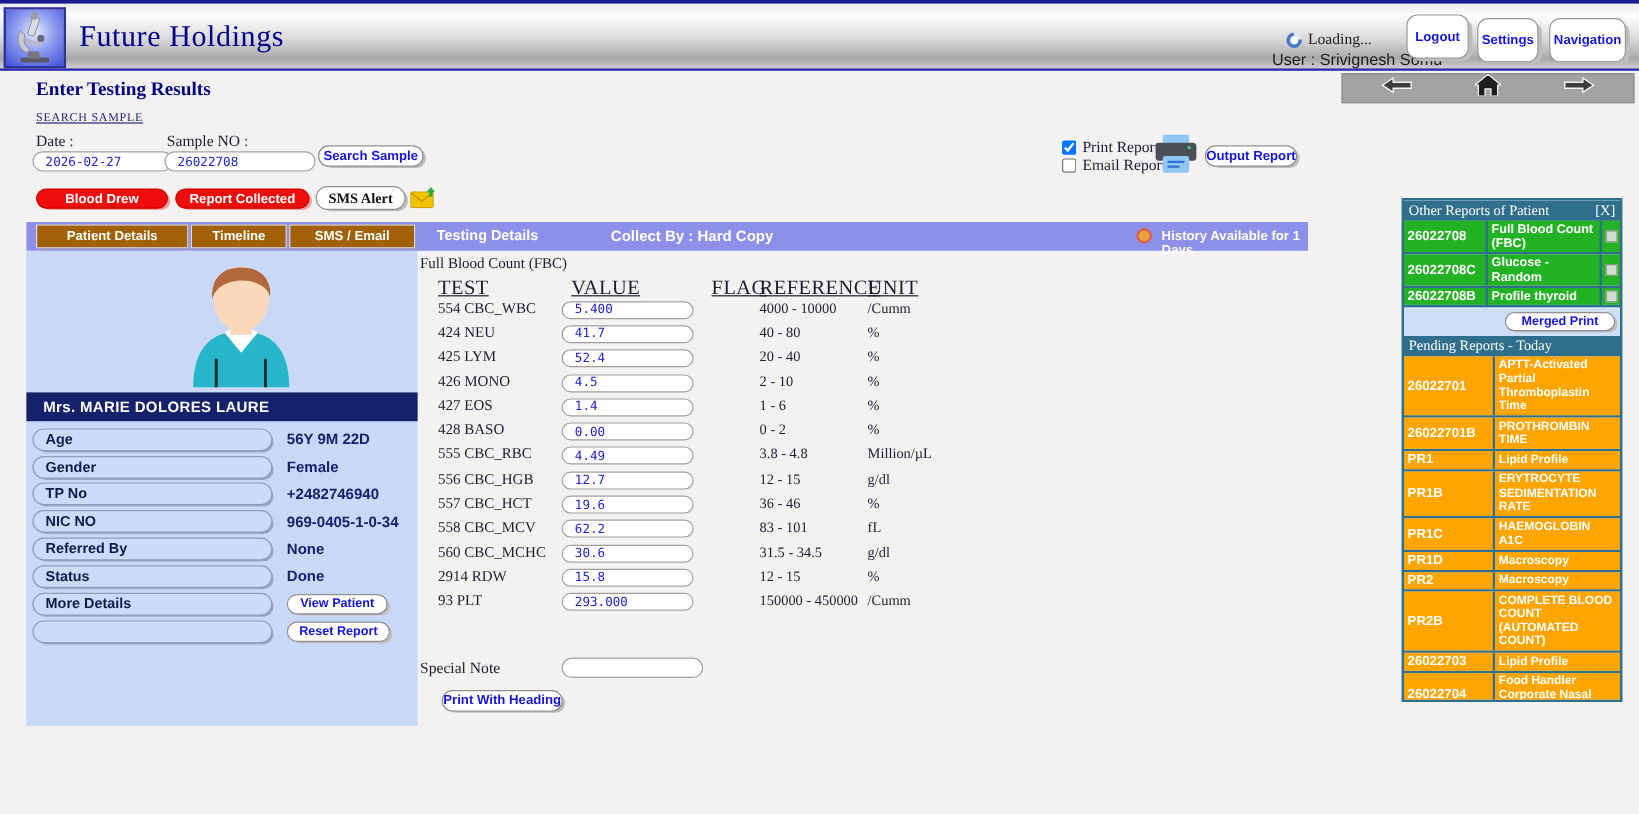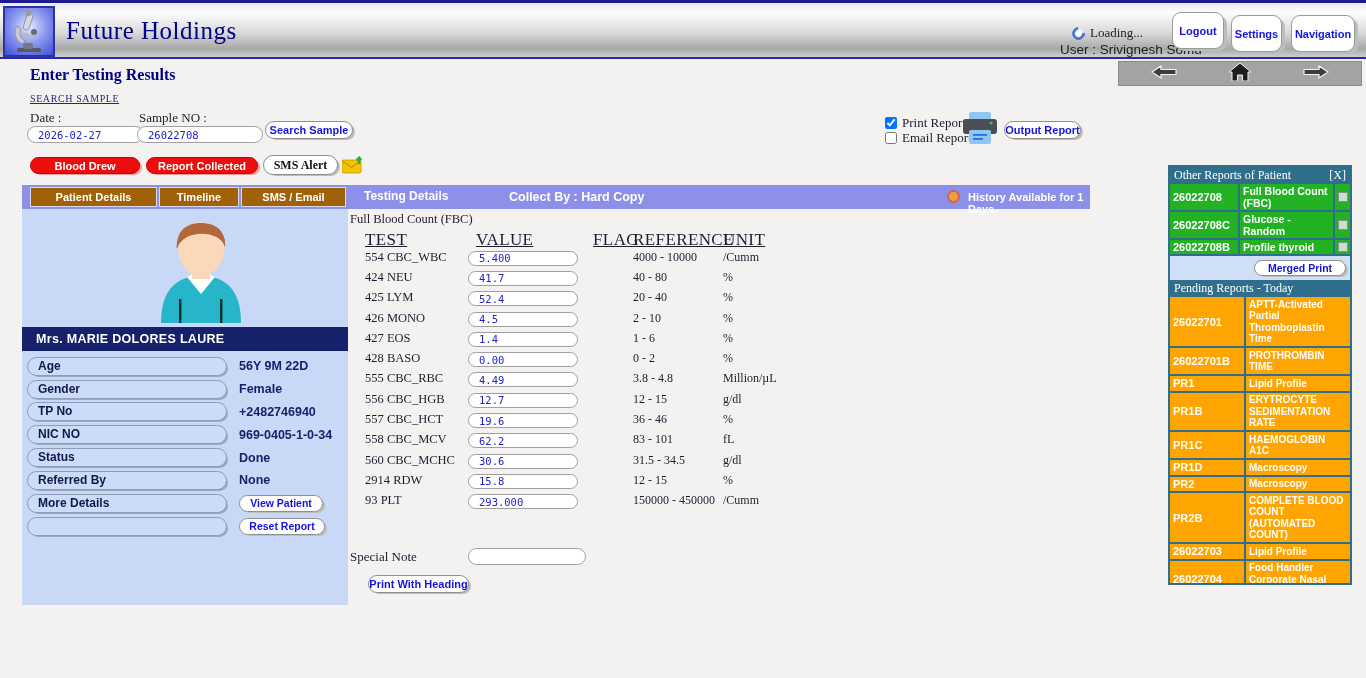--- a/index.html
+++ b/index.html
@@ -219,27 +219,27 @@
         <span class="p-pill">TP No</span>
         <span class="p-val">+2482746940</span>
       </div>
 
       <div class="p-row">
         <span class="p-pill">NIC NO</span>
         <span class="p-val">969-0405-1-0-34</span>
       </div>
 
       <div class="p-row">
+        <span class="p-pill">Referred By</span>
+        <span class="p-val">None</span>
+      </div>
+
+      <div class="p-row">
         <span class="p-pill">Status</span>
         <span class="p-val">Done</span>
-      </div>
-
-      <div class="p-row">
-        <span class="p-pill">Referred By</span>
-        <span class="p-val">None</span>
       </div>
     </div>
 
   <div class="p-row" style="position:absolute; left:5px; top:306px; width:318px;">
     <span class="p-pill"></span>
     <button class="pill-btn p-btn" style="width:86px;">Reset Report</button>
   </div>
   <div class="p-row" style="position:absolute; left:5px; top:283px; width:318px;">
     <span class="p-pill">More Details</span>
     <button class="pill-btn p-btn">View Patient</button>

